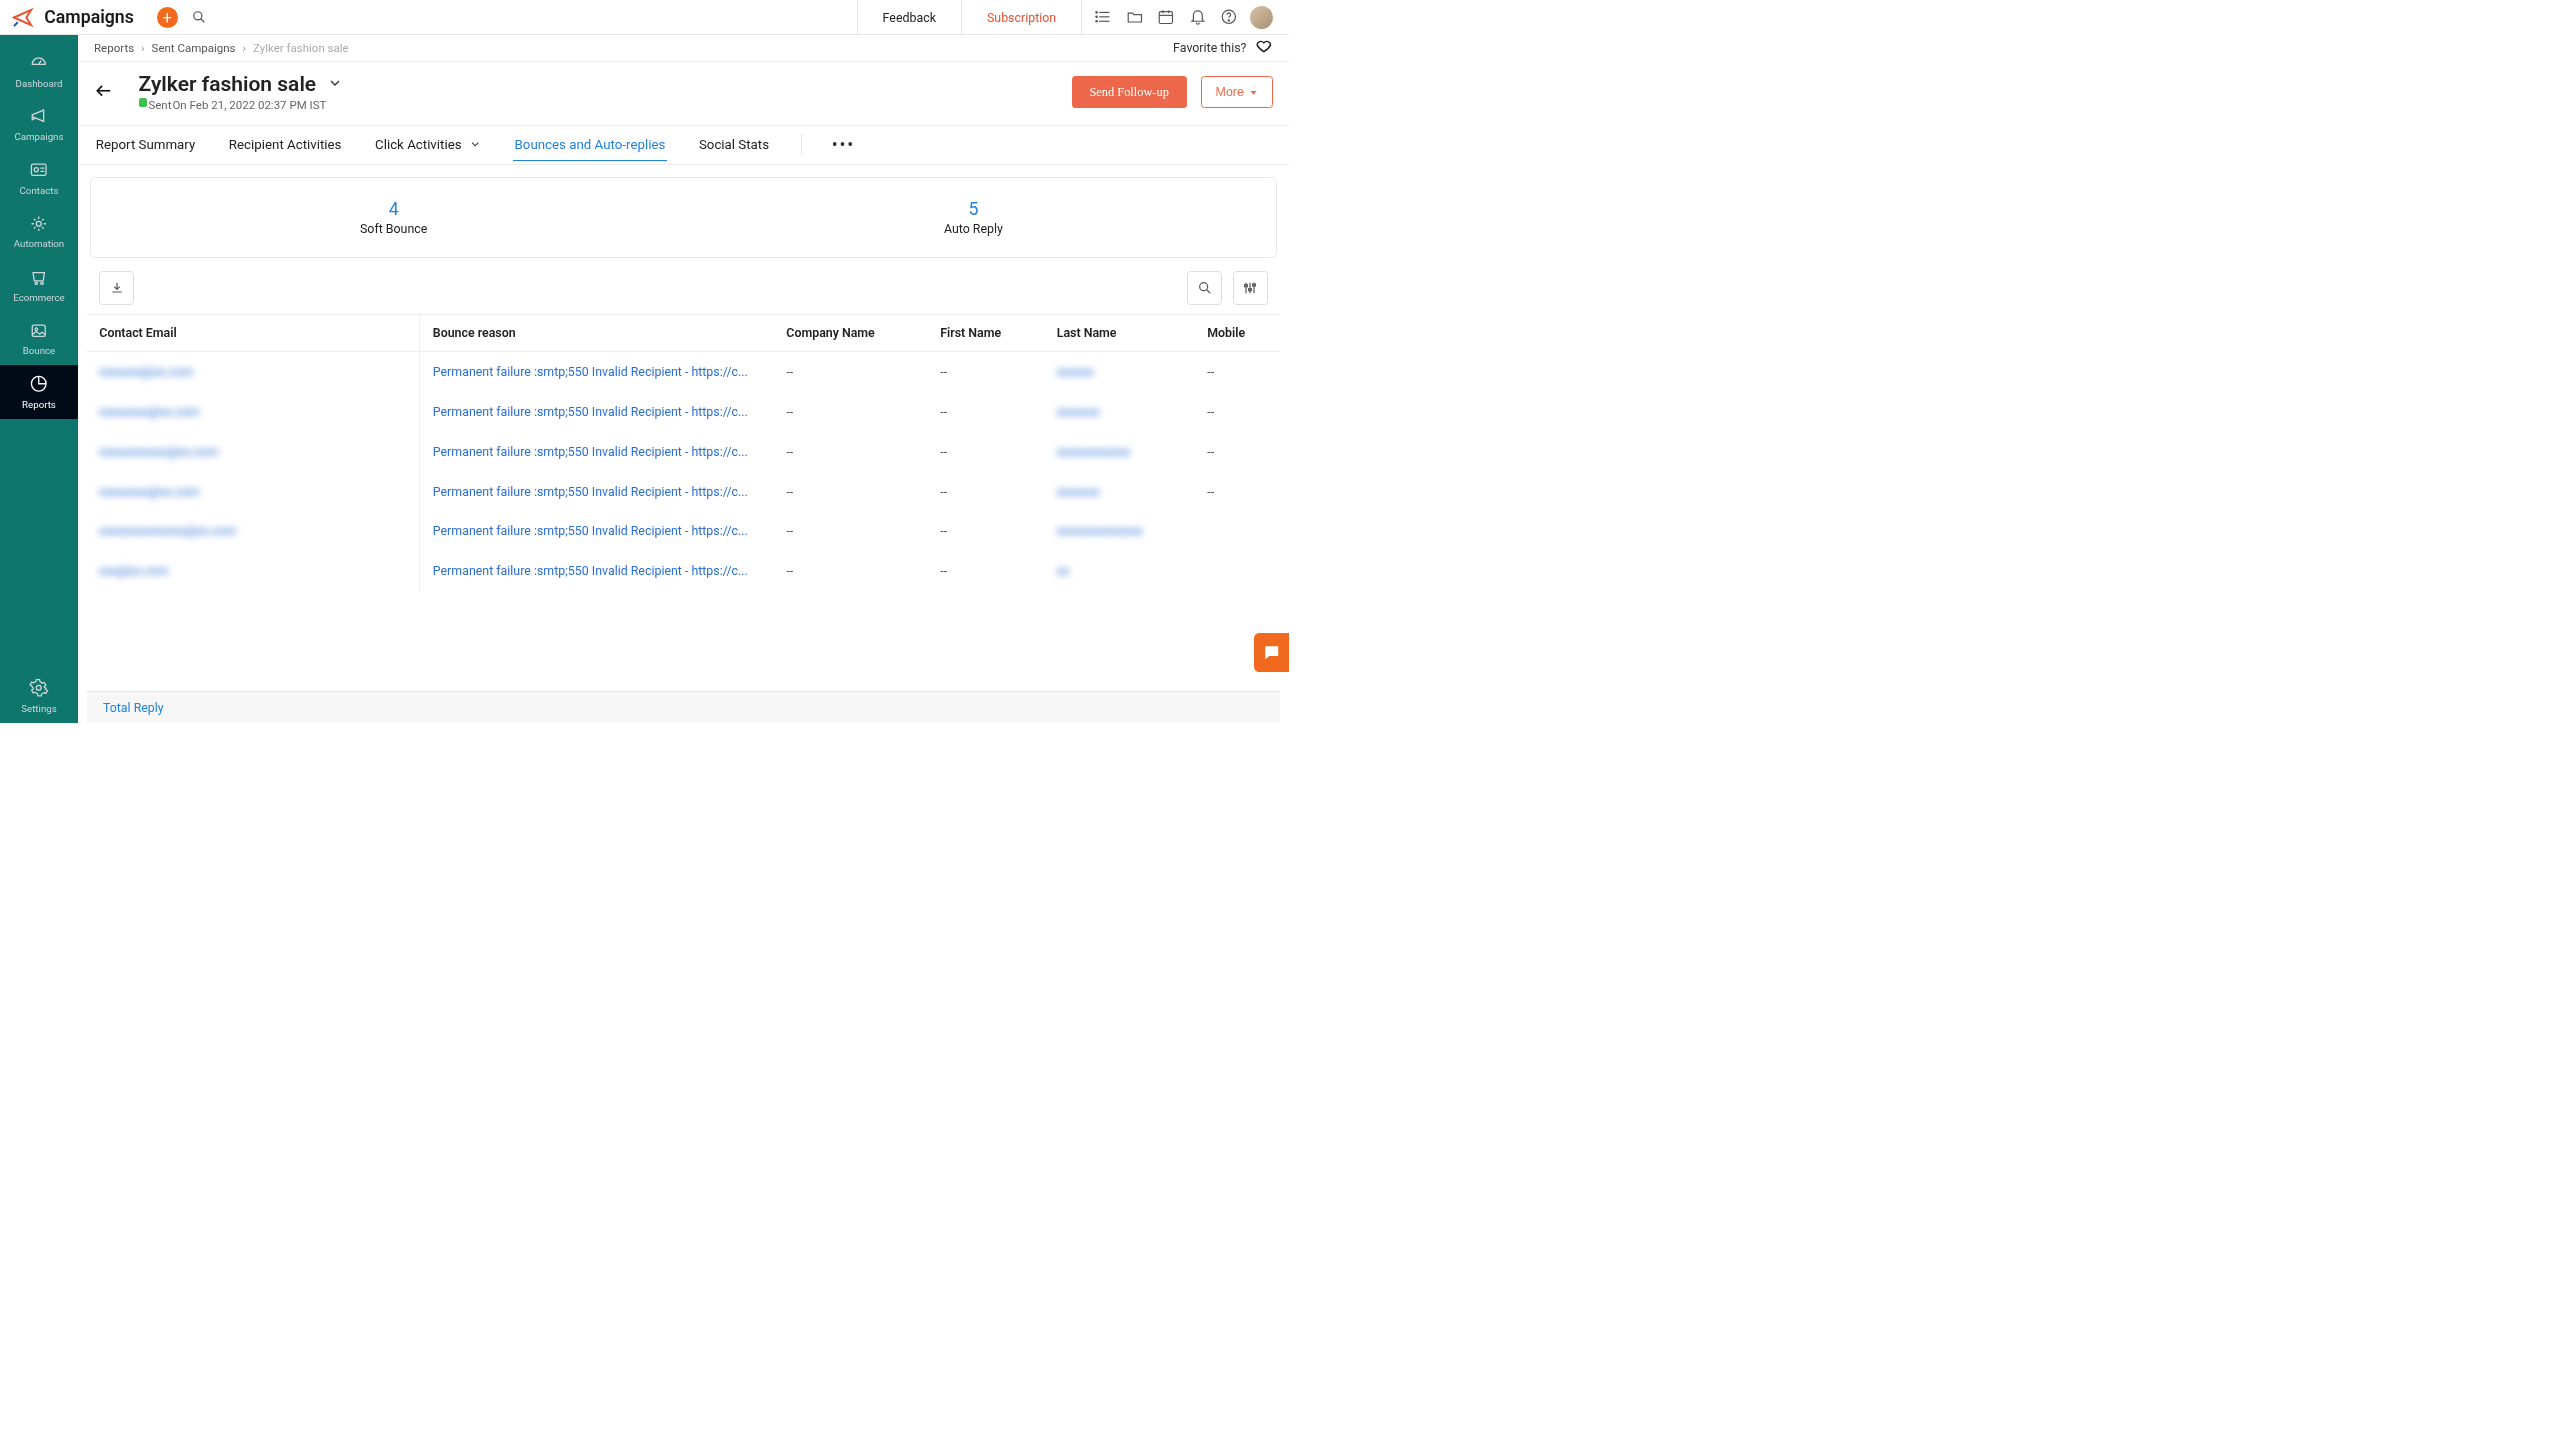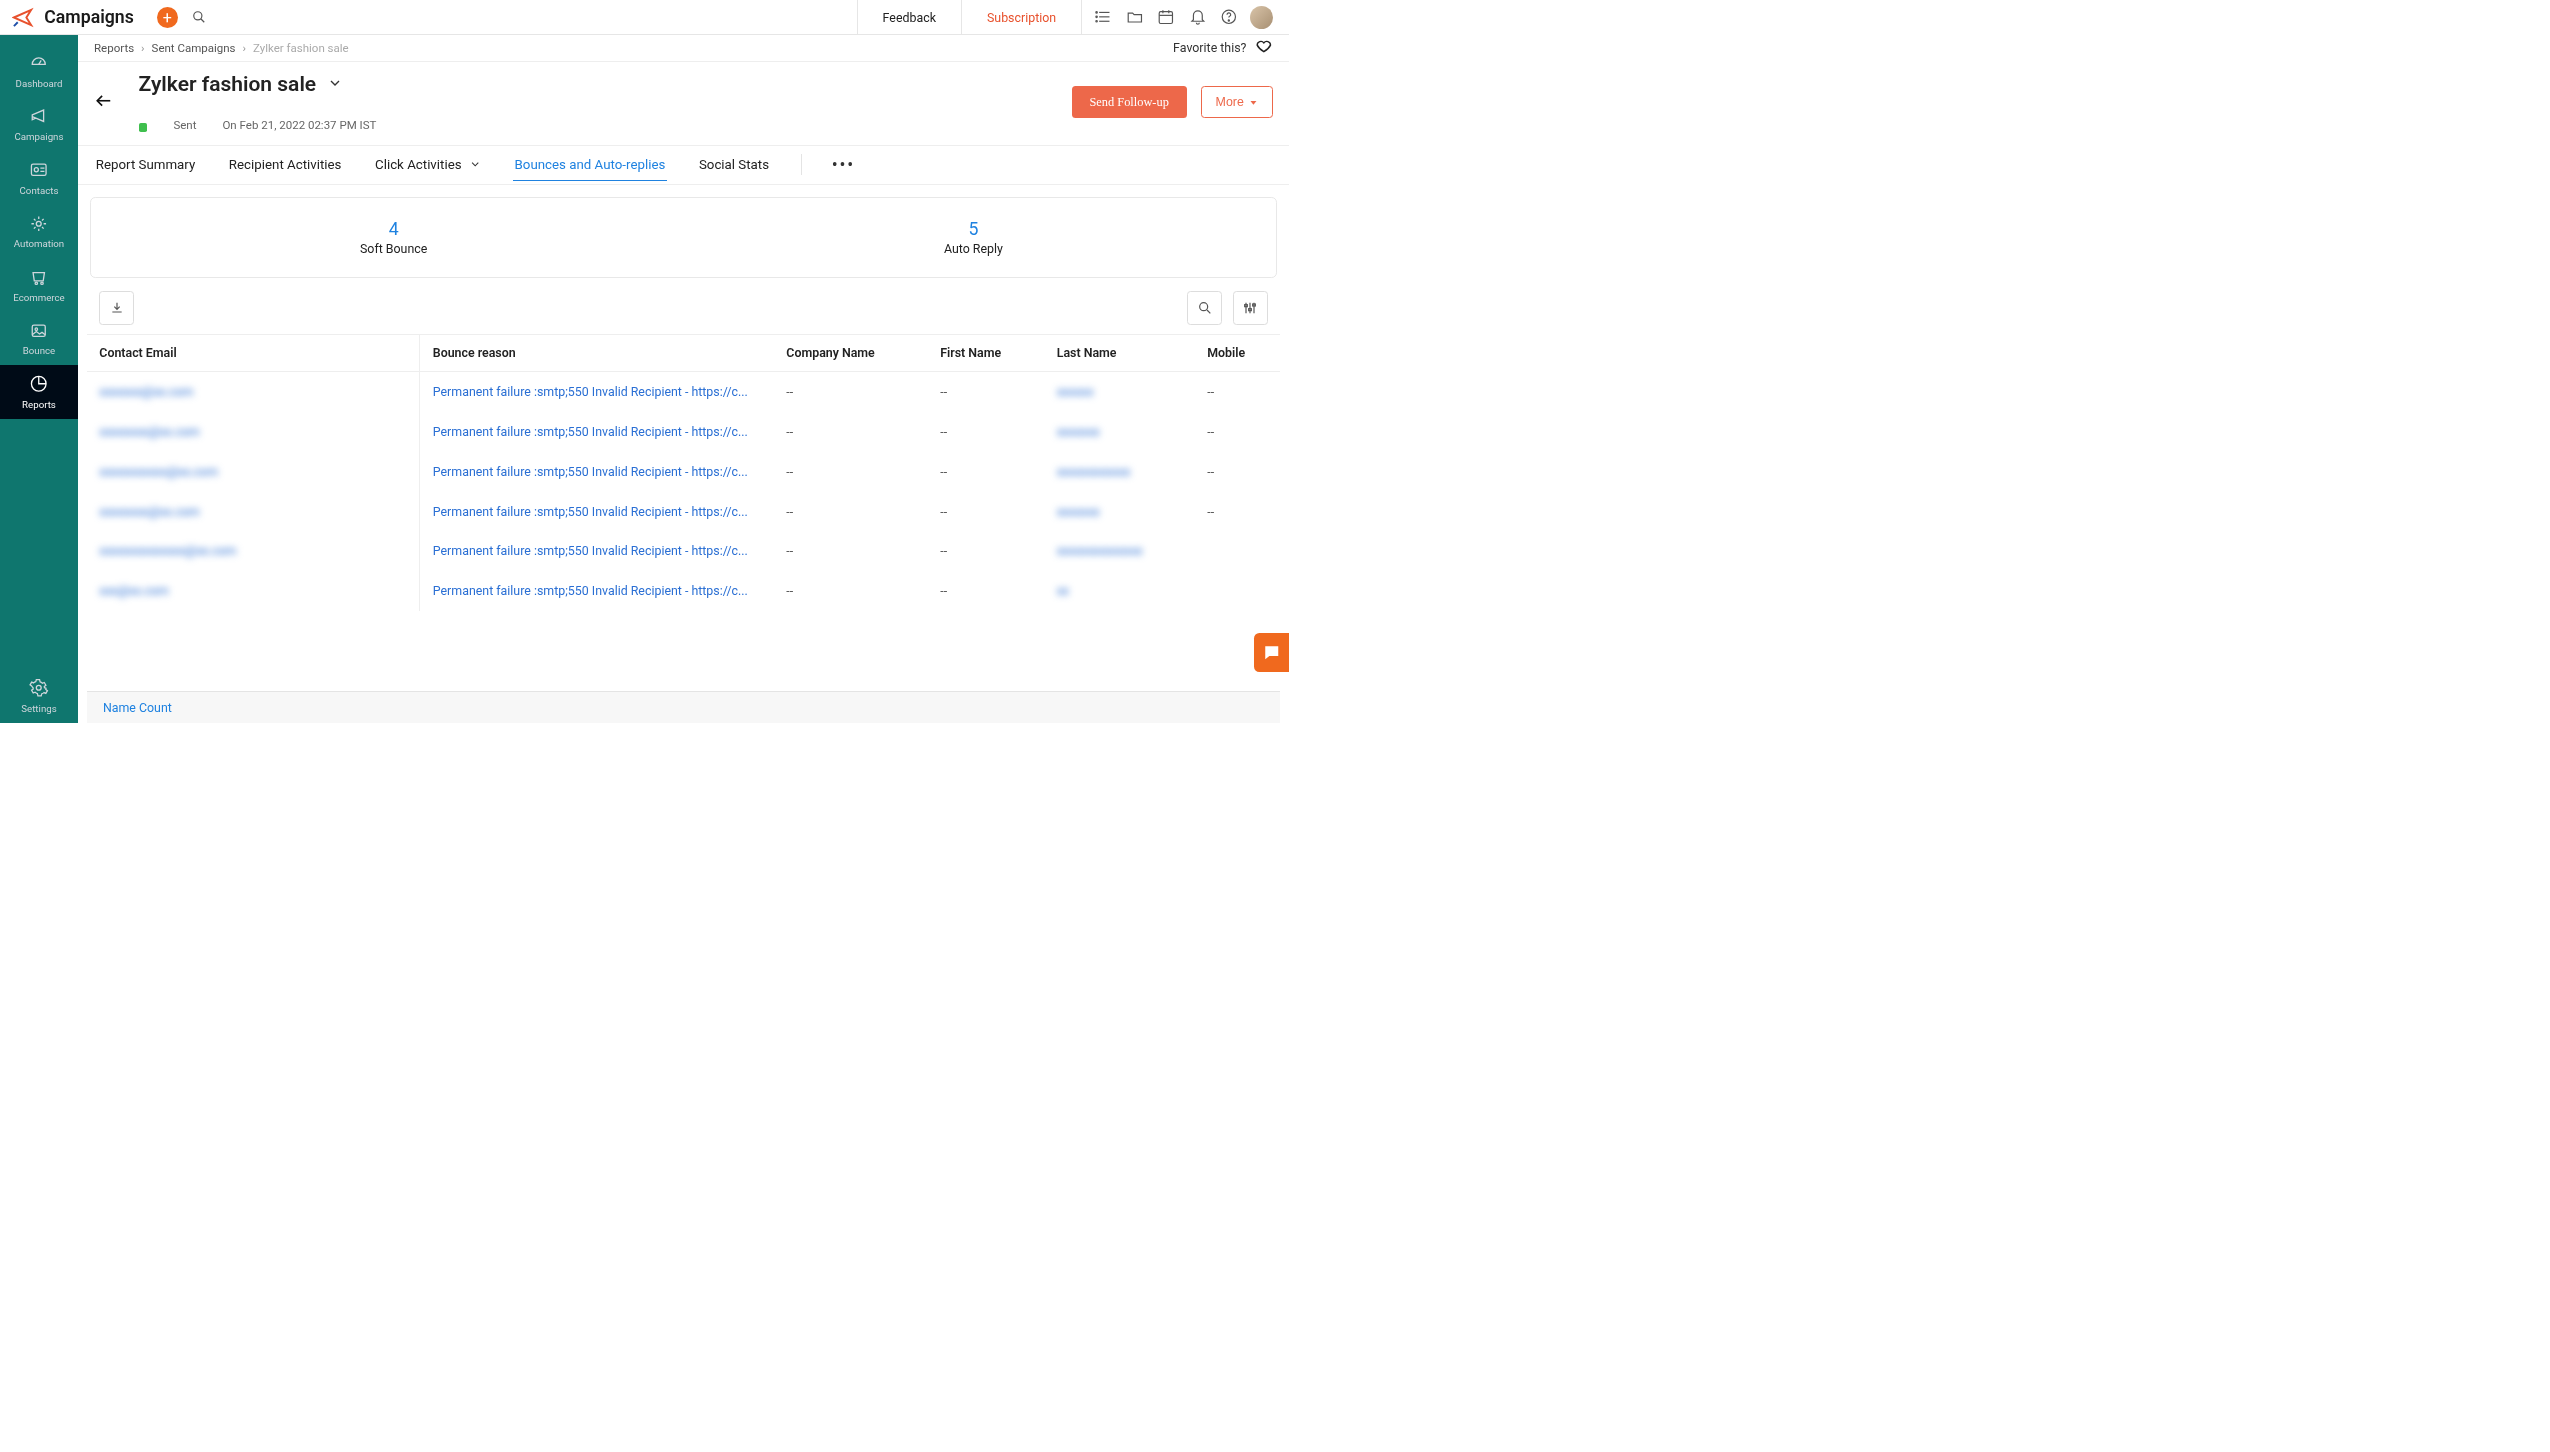--- a/index.html
+++ b/index.html
@@ -31,21 +31,21 @@
 .bc-current { color: #aaa; }
 .fav-text { margin-left: auto; margin-right: 8.9px; font-size: 12.4px; color: #333; }
 .heart { cursor: pointer; }
 
 .page-header { display: flex; align-items: center; padding: 10.6px 16px 12.4px; border-bottom: 0.9px solid #eee; }
 .back-arrow { cursor: pointer; margin-right: 25px; color: #111; }
 .ph-left { display: flex; flex-direction: column; }
 .ph-title-row { display: flex; align-items: center; gap: 10.6px; }
 .ph-title { font-size: 21px; font-weight: 600; }
 .chev { cursor: pointer; }
-.ph-sub { display: flex; align-items: flex-end; gap: 26px; margin-top: 22px; font-size: 11.5px; color: #666; }
+.ph-sub { display: flex; align-items: flex-start; gap: 1px; margin-top: 2px; font-size: 11.5px; color: #666; }
 .status-dot { width: 8.9px; height: 8.9px; background: #3fbf4e; border-radius: 1.8px; }
 .ph-right { margin-left: auto; display: flex; gap: 14px; }
 .btn-primary { background: #ed684a; color: #fff; border: none; border-radius: 3.5px; padding: 8px 17.7px; font-size: 12.4px; cursor: pointer; font-family: Liberation Serif, serif; }
 .btn-more { border: 0.9px solid #ed684a; color: #ed684a; background: #fff; border-radius: 3.5px; padding: 8px 14px; font-size: 12.4px; cursor: pointer; display: flex; align-items: center; gap: 5.3px; }
 
 .tabs-row { display: flex; align-items: center; gap: 30px; padding: 0 16px; border-bottom: 0.9px solid #eee; height: 39px; font-size: 13.3px; }
 .tab { padding: 8.9px 1.8px; cursor: pointer; color: #222; display: flex; align-items: center; gap: 7px; }
 .tab.active { color: #1f82e0; border-bottom: 1.8px solid #1f82e0; }
 .tab-sep { width: 0.9px; height: 21px; background: #e4e4e4; }
 .tab-more { cursor: pointer; color: #333; font-size: 17.7px; letter-spacing: 1.8px; }
@@ -357,21 +357,21 @@
     <td>--</td>
     <td>--</td>
     <td class="lname">xx</td>
     <td></td>
               </tr>
             </tbody>
         </table>
       </div>
 
       <div class="footer">
-        <span>Name Count</span>
+        <span>Total Reply</span>
       </div>
 
       <div class="chat-fab">
           <svg width="19.5" height="19.5" viewBox="0 0 24 24" fill="#fff">
             <path d="M4 4h16v12H9l-5 4z"></path>
           </svg>
         </div>
     </div>
   </div>
 </div>

